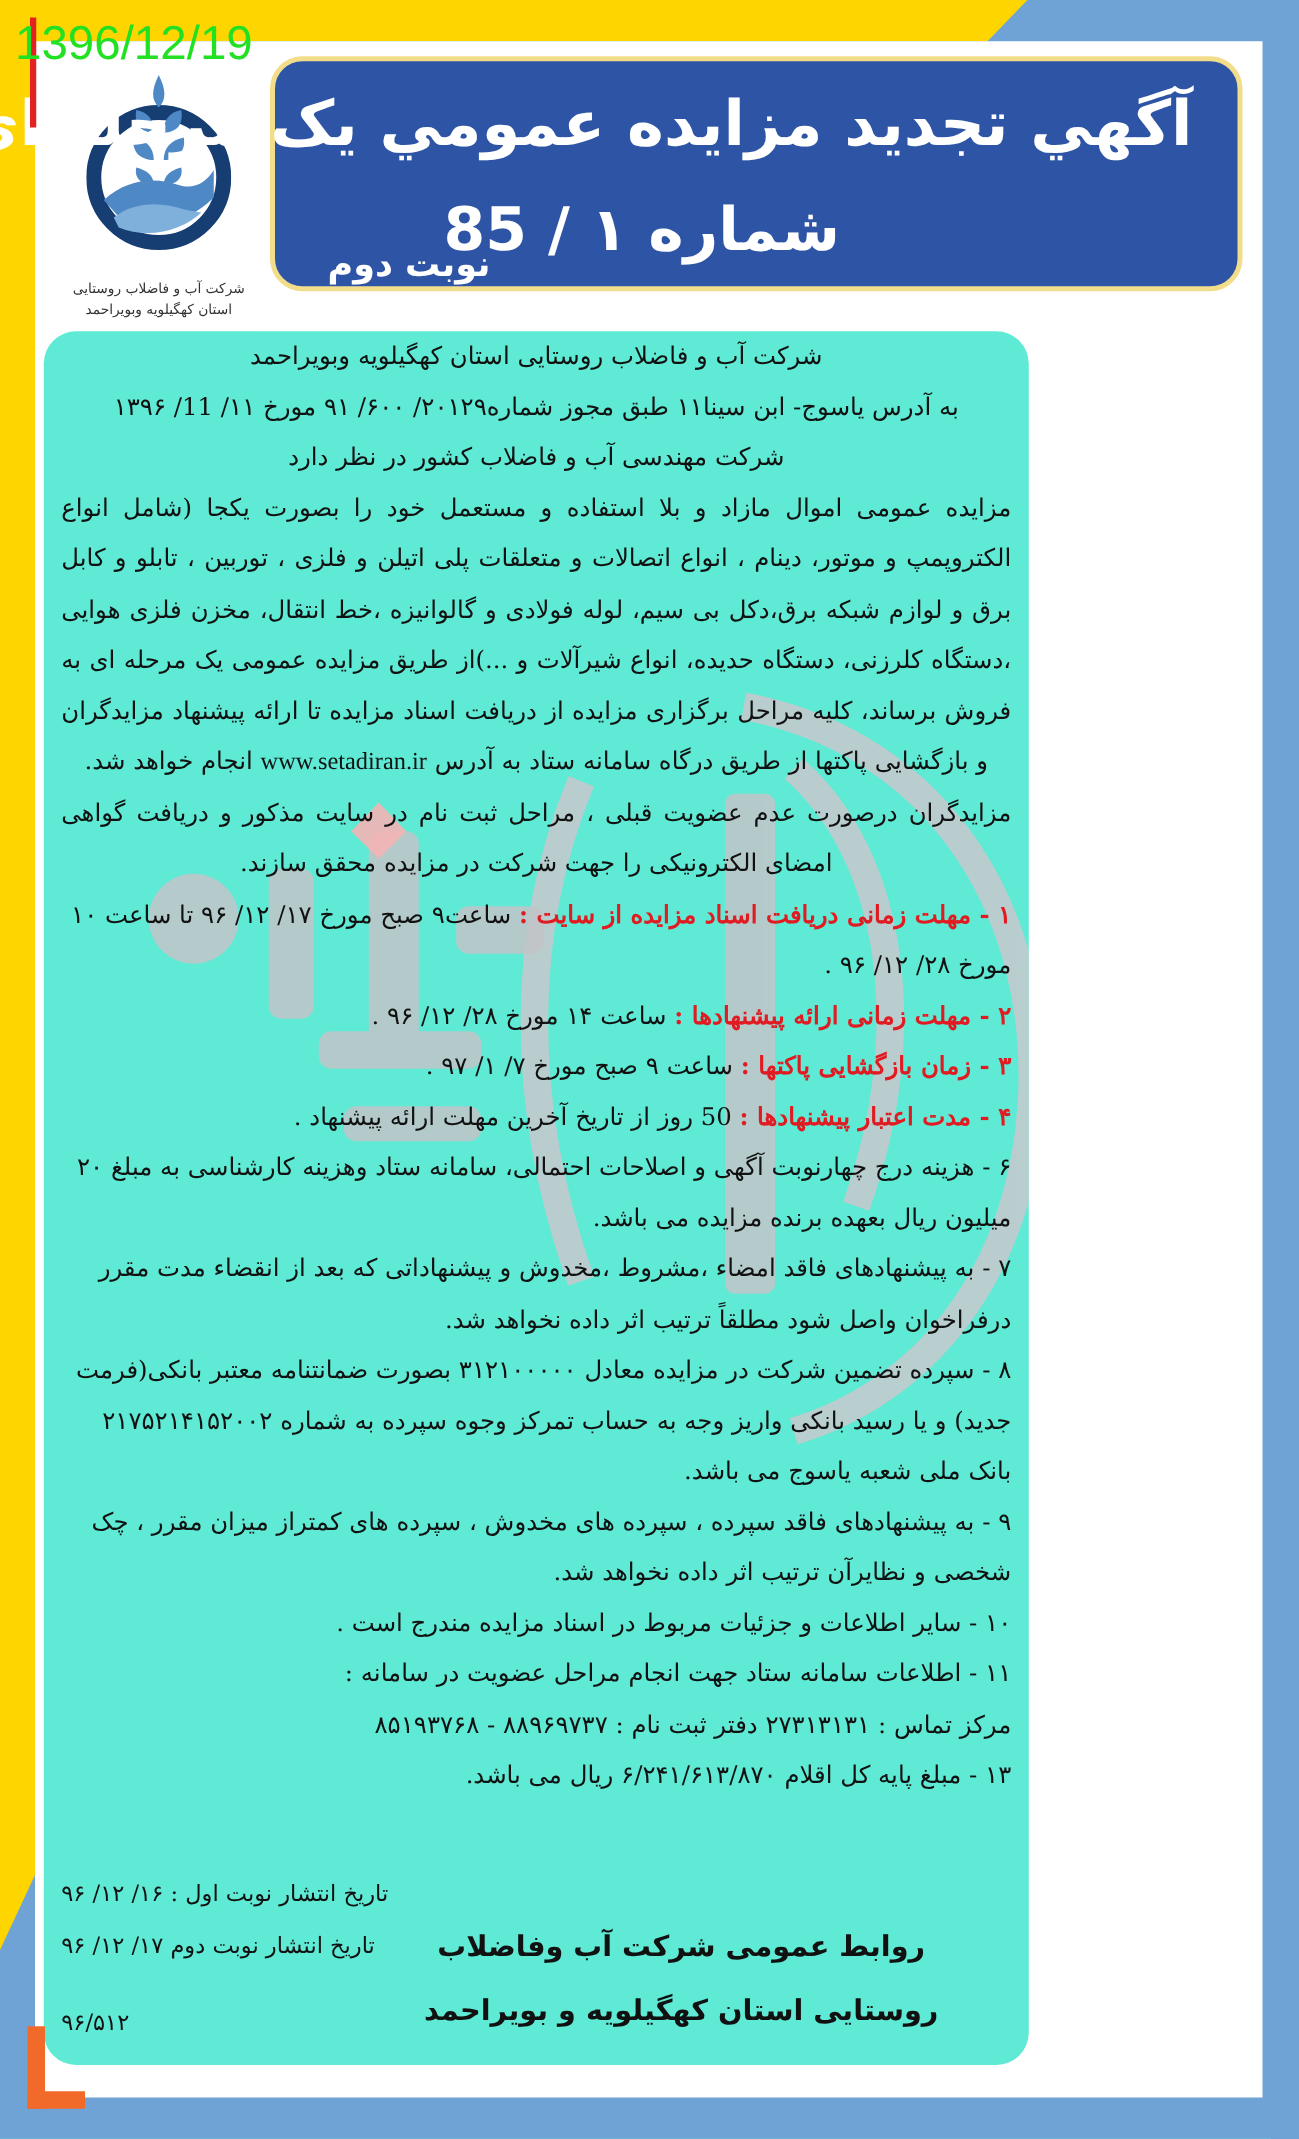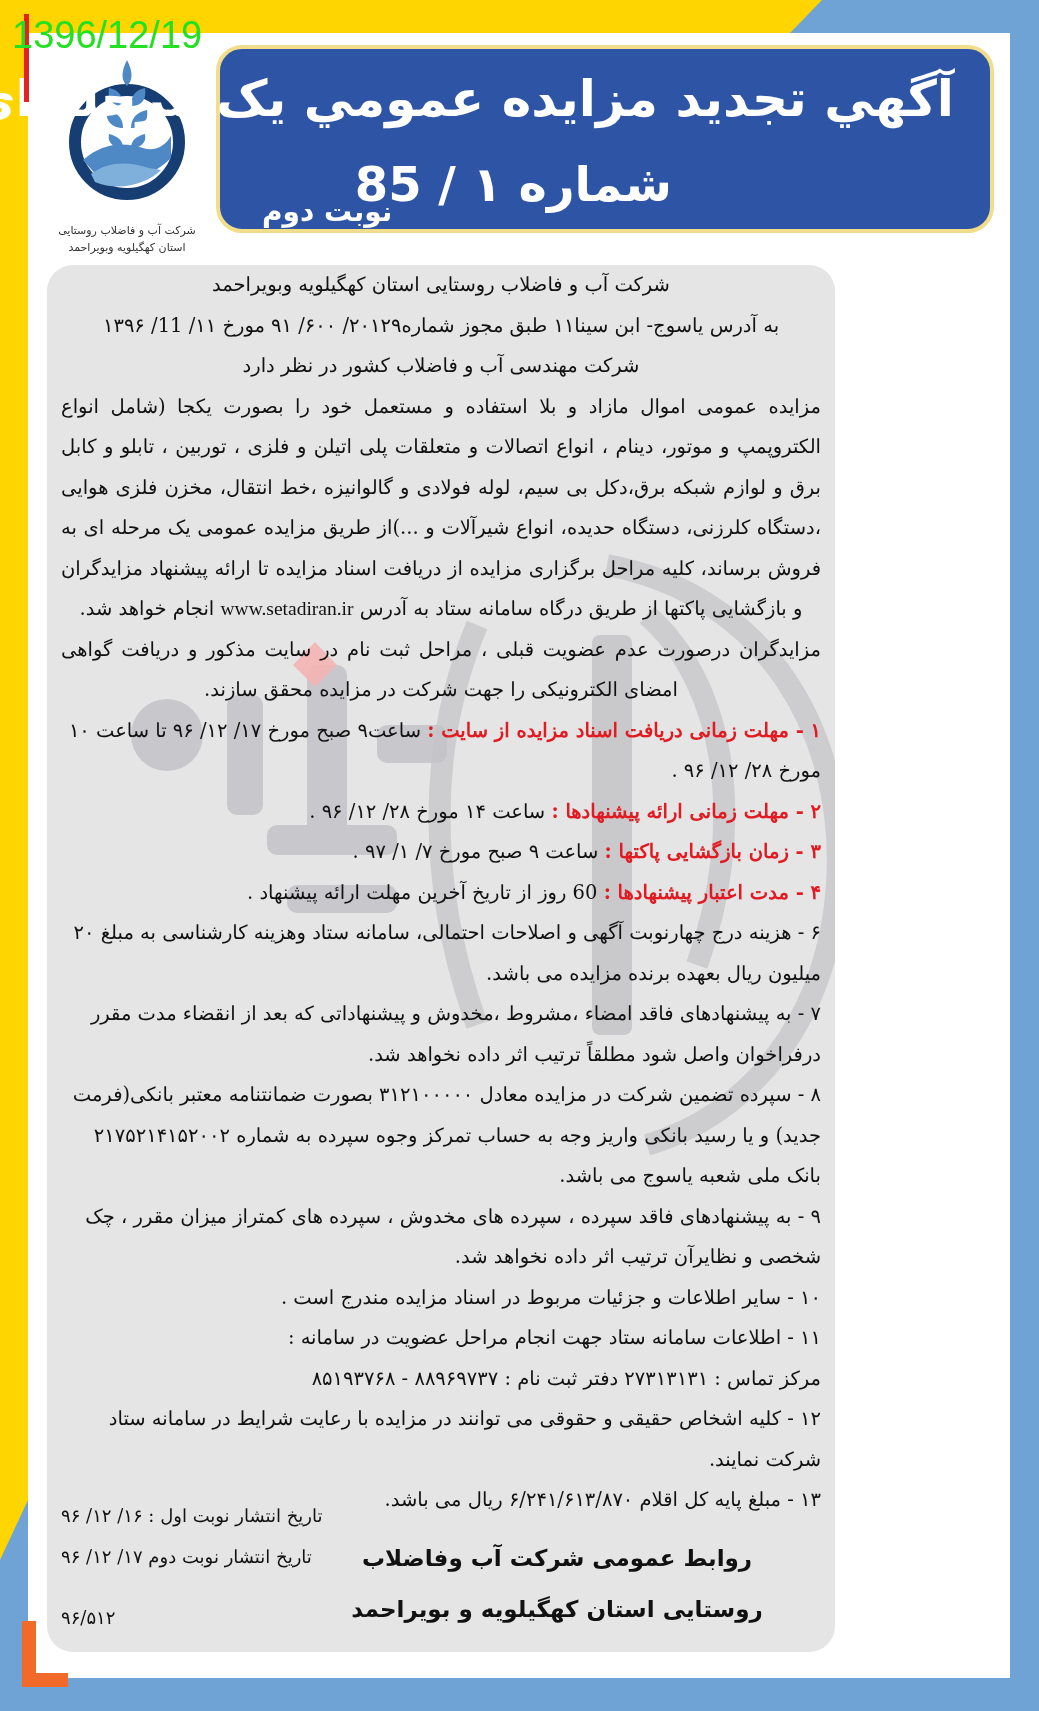--- a/index.html
+++ b/index.html
@@ -62,22 +62,22 @@
       white-space: nowrap;
     }
     .banner-round {
       position: absolute; left: 42px; top: 124px;
       font-family: "DejaVu Sans", sans-serif; font-weight: bold; font-size: 28px; line-height: 40px;
       white-space: nowrap;
       margin-top: 19px;
     }
 
     .panel {
-      position: absolute; left: 47px; top: 265px; width: 788px; height: 1387px;
-      background: #e5e5e5; border-radius: 26px; overflow: hidden;
+      position: absolute; left: 35px; top: 265px; width: 788px; height: 1387px;
+      background: #5eead4; border-radius: 26px; overflow: hidden;
     }
     .watermark { position: absolute; left: 0; top: 0; width: 950px; height: 1387px; pointer-events: none; }
 
     .content {
       position: absolute; left: 14px; right: 14px; top: 0; direction: rtl;
       font-family: "DejaVu Serif", serif; font-size: 19.5px; color: #111; line-height: 40.5px;
     }
     .content p { margin: 0; }
     .center { text-align: center; }
     .just { text-align: justify; text-align-last: center; }
@@ -157,29 +157,28 @@
   <div class="content">
     <p class="center">شرکت آب و فاضلاب روستایی استان کهگیلویه وبویراحمد</p>
     <p class="center">به آدرس یاسوج- ابن سینا۱۱ طبق مجوز شماره۲۰۱۲۹/ ۶۰۰/ ۹۱ مورخ ۱۱/ 11/ ۱۳۹۶</p>
     <p class="center">شرکت مهندسی آب و فاضلاب کشور در نظر دارد</p>
     <p class="just"><span>مزایده عمومی اموال مازاد و بلا استفاده و مستعمل خود را بصورت یکجا (شامل انواع الکتروپمپ و موتور، دینام ، انواع اتصالات و متعلقات پلی اتیلن و فلزی ، توربین ، تابلو و کابل برق و لوازم شبکه برق،دکل بی سیم، لوله فولادی و گالوانیزه ،خط انتقال، مخزن فلزی هوایی ،دستگاه کلرزنی، دستگاه حدیده، انواع شیرآلات و ...)از طریق مزایده عمومی یک مرحله ای به فروش برساند، کلیه مراحل برگزاری مزایده از دریافت اسناد مزایده تا ارائه پیشنهاد مزایدگران و بازگشایی پاکتها از طریق درگاه سامانه ستاد به آدرس</span> <span class="ltr">www.setadiran.ir</span> <span>انجام خواهد شد.</span></p>
     <p class="just">مزایدگران درصورت عدم عضویت قبلی ، مراحل ثبت نام در سایت مذکور و دریافت گواهی امضای الکترونیکی را جهت شرکت در مزایده محقق سازند.</p>
 
     <p class="item"><span class="red-label">۱ - مهلت زمانی دریافت اسناد مزایده از سایت :</span> <span>ساعت۹ صبح مورخ ۱۷/ ۱۲/ ۹۶ تا ساعت ۱۰ مورخ ۲۸/ ۱۲/ ۹۶ .</span></p>
     <p class="item"><span class="red-label">۲ - مهلت زمانی ارائه پیشنهادها :</span> <span>ساعت ۱۴ مورخ ۲۸/ ۱۲/ ۹۶ .</span></p>
     <p class="item"><span class="red-label">۳ - زمان بازگشایی پاکتها :</span> <span>ساعت ۹ صبح مورخ ۷/ ۱/ ۹۷ .</span></p>
-    <p class="item"><span class="red-label">۴ - مدت اعتبار پیشنهادها :</span> <span>60 روز از تاریخ آخرین مهلت ارائه پیشنهاد .</span></p>
+    <p class="item"><span class="red-label">۴ - مدت اعتبار پیشنهادها :</span> <span>50 روز از تاریخ آخرین مهلت ارائه پیشنهاد .</span></p>
     <p class="item">۶ - هزینه درج چهارنوبت آگهی و اصلاحات احتمالی، سامانه ستاد وهزینه کارشناسی به مبلغ ۲۰ میلیون ریال بعهده برنده مزایده می باشد.</p>
     <p class="item">۷ - به پیشنهادهای فاقد امضاء ،مشروط ،مخدوش و پیشنهاداتی که بعد از انقضاء مدت مقرر درفراخوان واصل شود مطلقاً ترتیب اثر داده نخواهد شد.</p>
     <p class="item">۸ - سپرده تضمین شرکت در مزایده معادل ۳۱۲۱۰۰۰۰۰ بصورت ضمانتنامه معتبر بانکی(فرمت جدید) و یا رسید بانکی واریز وجه به حساب تمرکز وجوه سپرده به شماره ۲۱۷۵۲۱۴۱۵۲۰۰۲ بانک ملی شعبه یاسوج می باشد.</p>
     <p class="item">۹ - به پیشنهادهای فاقد سپرده ، سپرده های مخدوش ، سپرده های کمتراز میزان مقرر ، چک شخصی و نظایرآن ترتیب اثر داده نخواهد شد.</p>
     <p class="item">۱۰ - سایر اطلاعات و جزئیات مربوط در اسناد مزایده مندرج است .</p>
     <p class="item">۱۱ - اطلاعات سامانه ستاد جهت انجام مراحل عضویت در سامانه :</p>
     <p class="item">مرکز تماس : ۲۷۳۱۳۱۳۱ دفتر ثبت نام : ۸۸۹۶۹۷۳۷ - ۸۵۱۹۳۷۶۸</p>
-    <p class="item">۱۲ - کلیه اشخاص حقیقی و حقوقی می توانند در مزایده با رعایت شرایط در سامانه ستاد شرکت نمایند.</p>
     <p class="item">۱۳ - مبلغ پایه کل اقلام ۶/۲۴۱/۶۱۳/۸۷۰ ریال می باشد.</p>
   </div>
 
   <div class="footer-left">
     <div>تاریخ انتشار نوبت اول : ۱۶/ ۱۲/ ۹۶</div>
     <div>تاریخ انتشار نوبت دوم ۱۷/ ۱۲/ ۹۶</div>
   </div>
   <div class="footer-signature">
     <div>روابط عمومی شرکت آب وفاضلاب</div>
     <div>روستایی استان کهگیلویه و بویراحمد</div>

